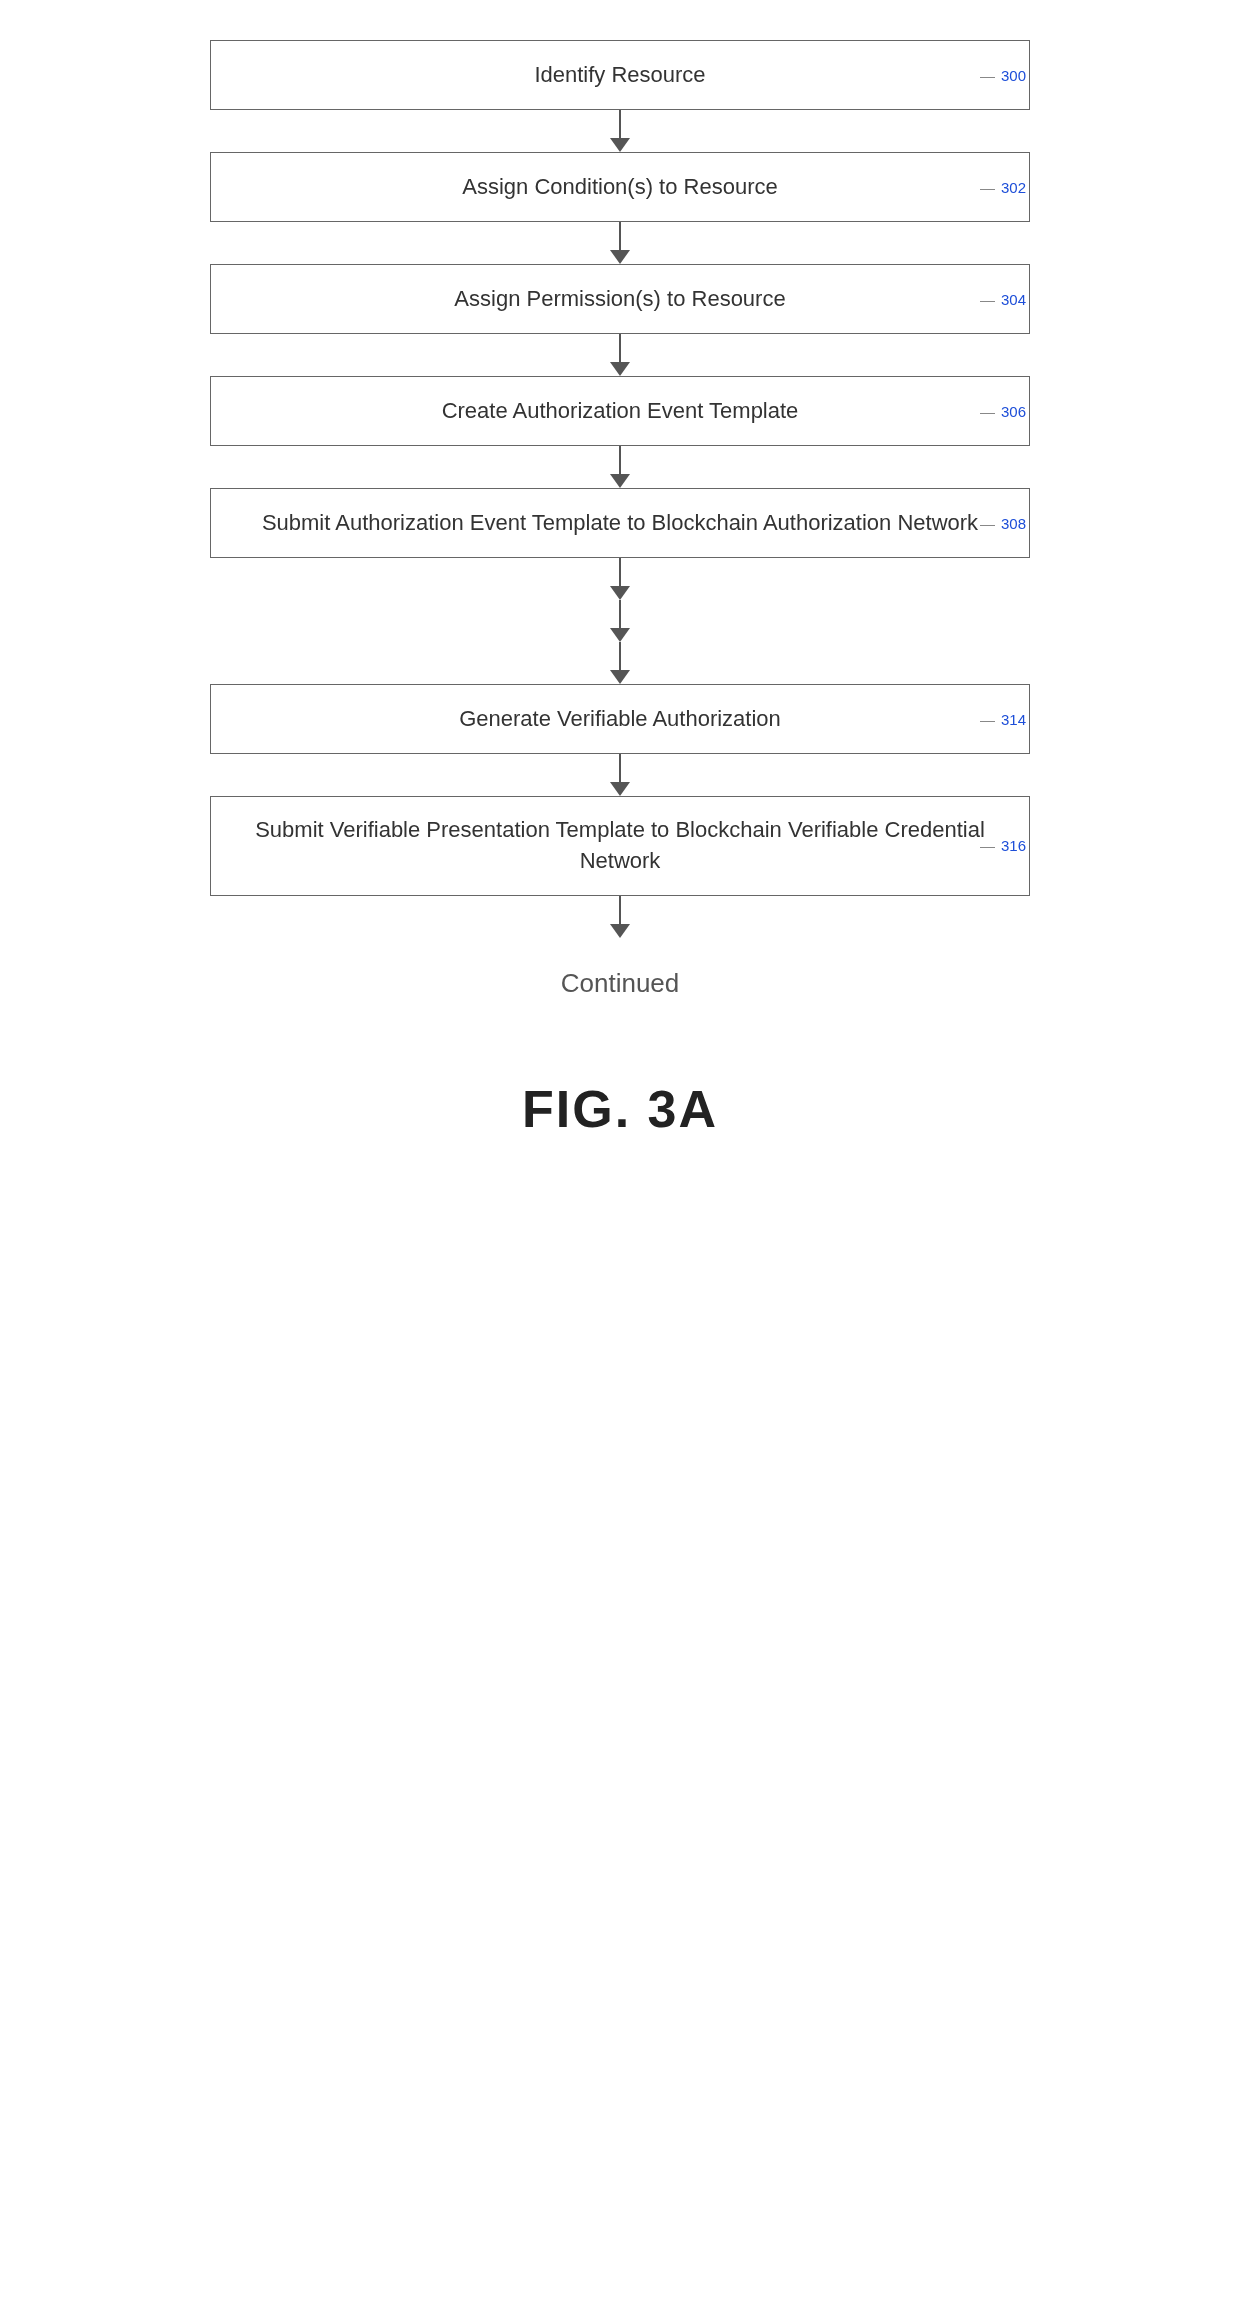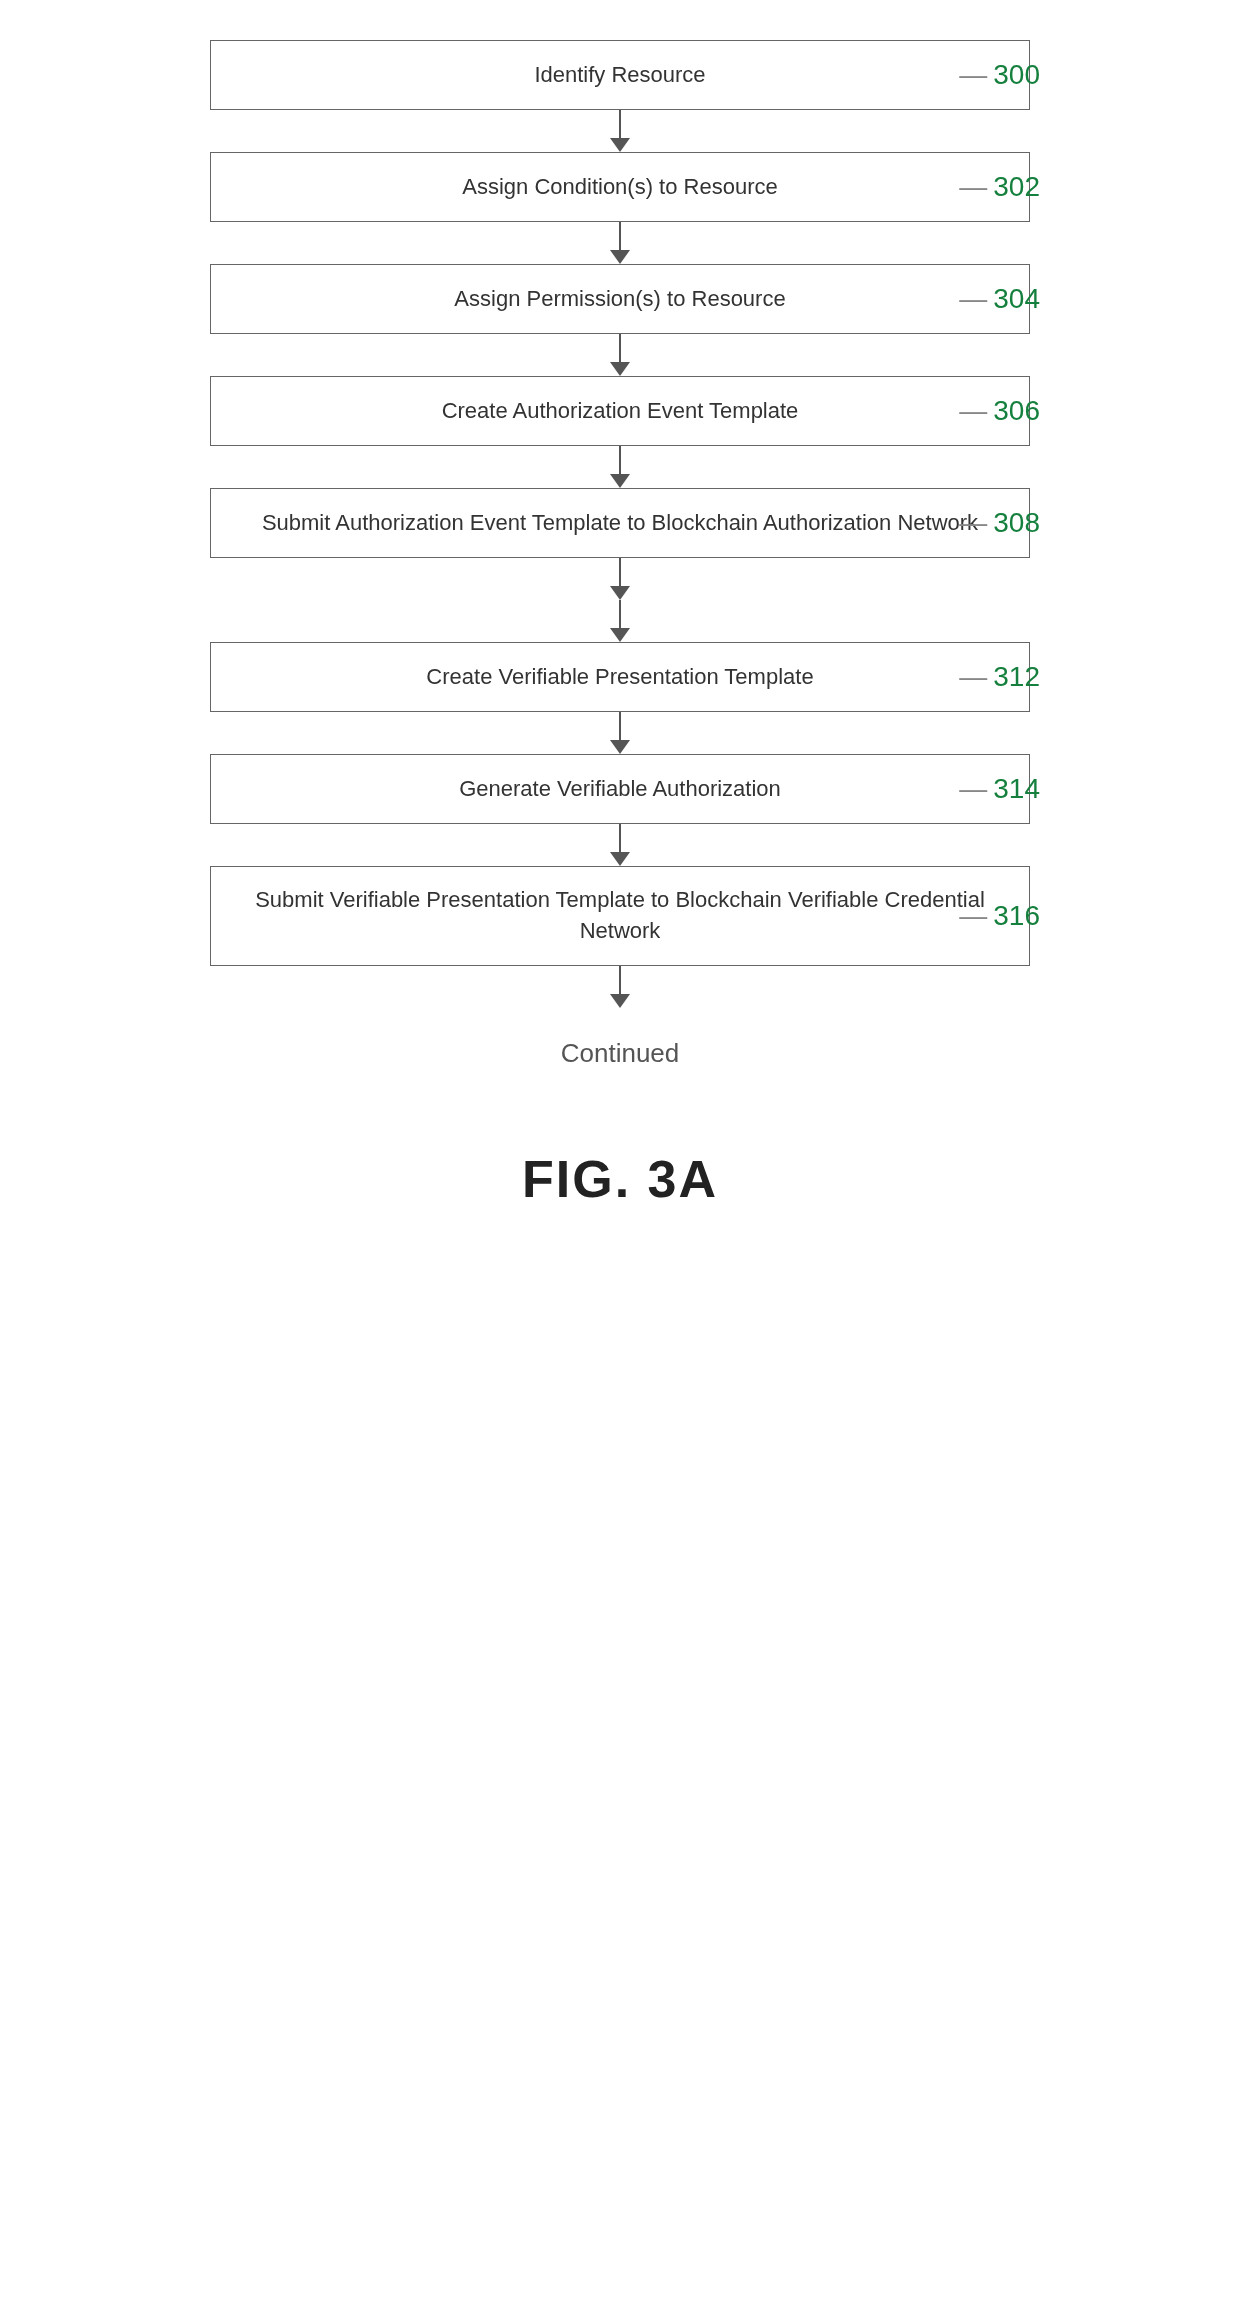--- a/index.html
+++ b/index.html
@@ -42,23 +42,23 @@
       color: #333;
       width: 820px;
       min-height: 70px;
       display: flex;
       align-items: center;
       justify-content: center;
       line-height: 1.4;
     }
     .step-label {
       position: absolute;
-      right: 30px;
-      font-size: 28px;
-      color: #15803d;
+      right: 44px;
+      font-size: 15px;
+      color: #1d4ed8;
       white-space: nowrap;
     }
     .step-label::before {
       content: '—';
       margin-right: 6px;
       color: #888;
     }
     .arrow-down {
       width: 0;
       height: 0;
@@ -136,24 +136,20 @@
         <div class="step-label">308</div>
       </div>
       <div class="arrow-group">
         <div class="arrow-line"></div>
         <div class="arrow-down"></div>
       </div>
       <div class="arrow-group">
         <div class="arrow-line"></div>
         <div class="arrow-down"></div>
       </div>
-      <div class="step-row">
-        <div class="step-box">Create Verifiable Presentation Template</div>
-        <div class="step-label">312</div>
-      </div>
       <div class="arrow-group">
         <div class="arrow-line"></div>
         <div class="arrow-down"></div>
       </div>
       <div class="step-row">
         <div class="step-box">Generate Verifiable Authorization</div>
         <div class="step-label">314</div>
       </div>
       <div class="arrow-group">
         <div class="arrow-line"></div>

